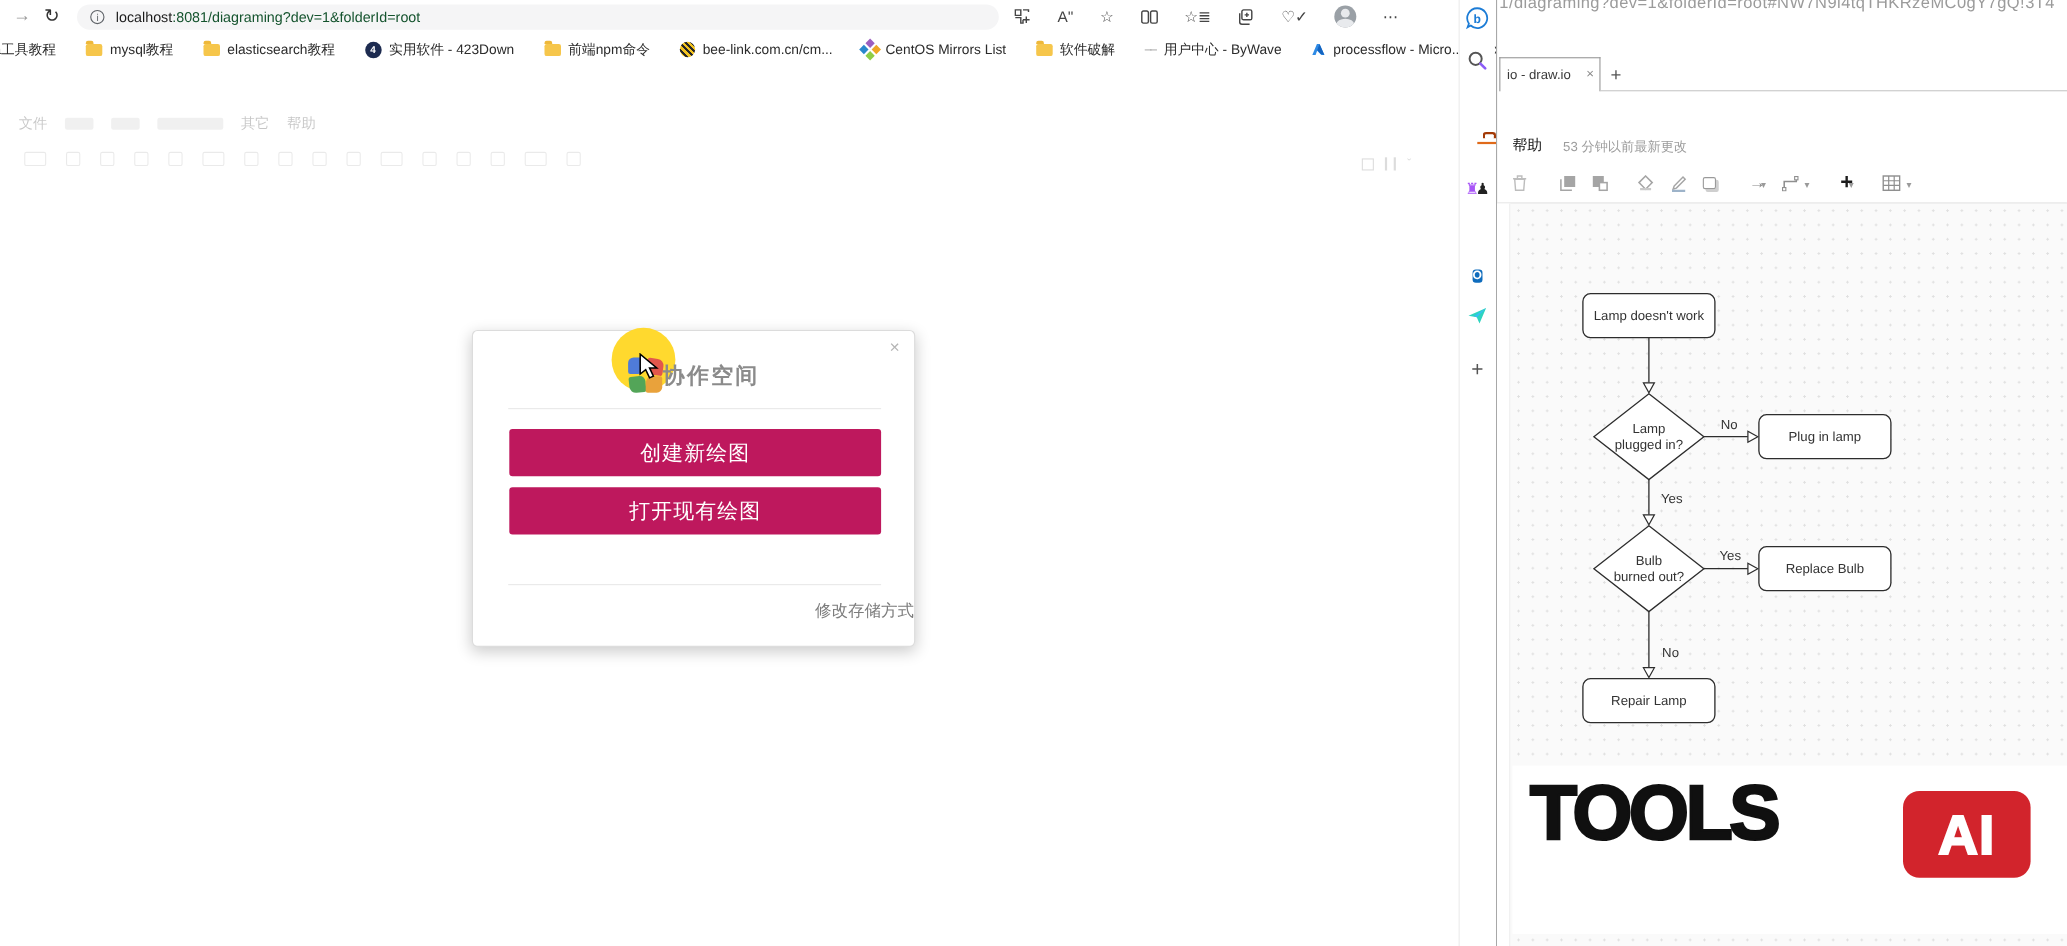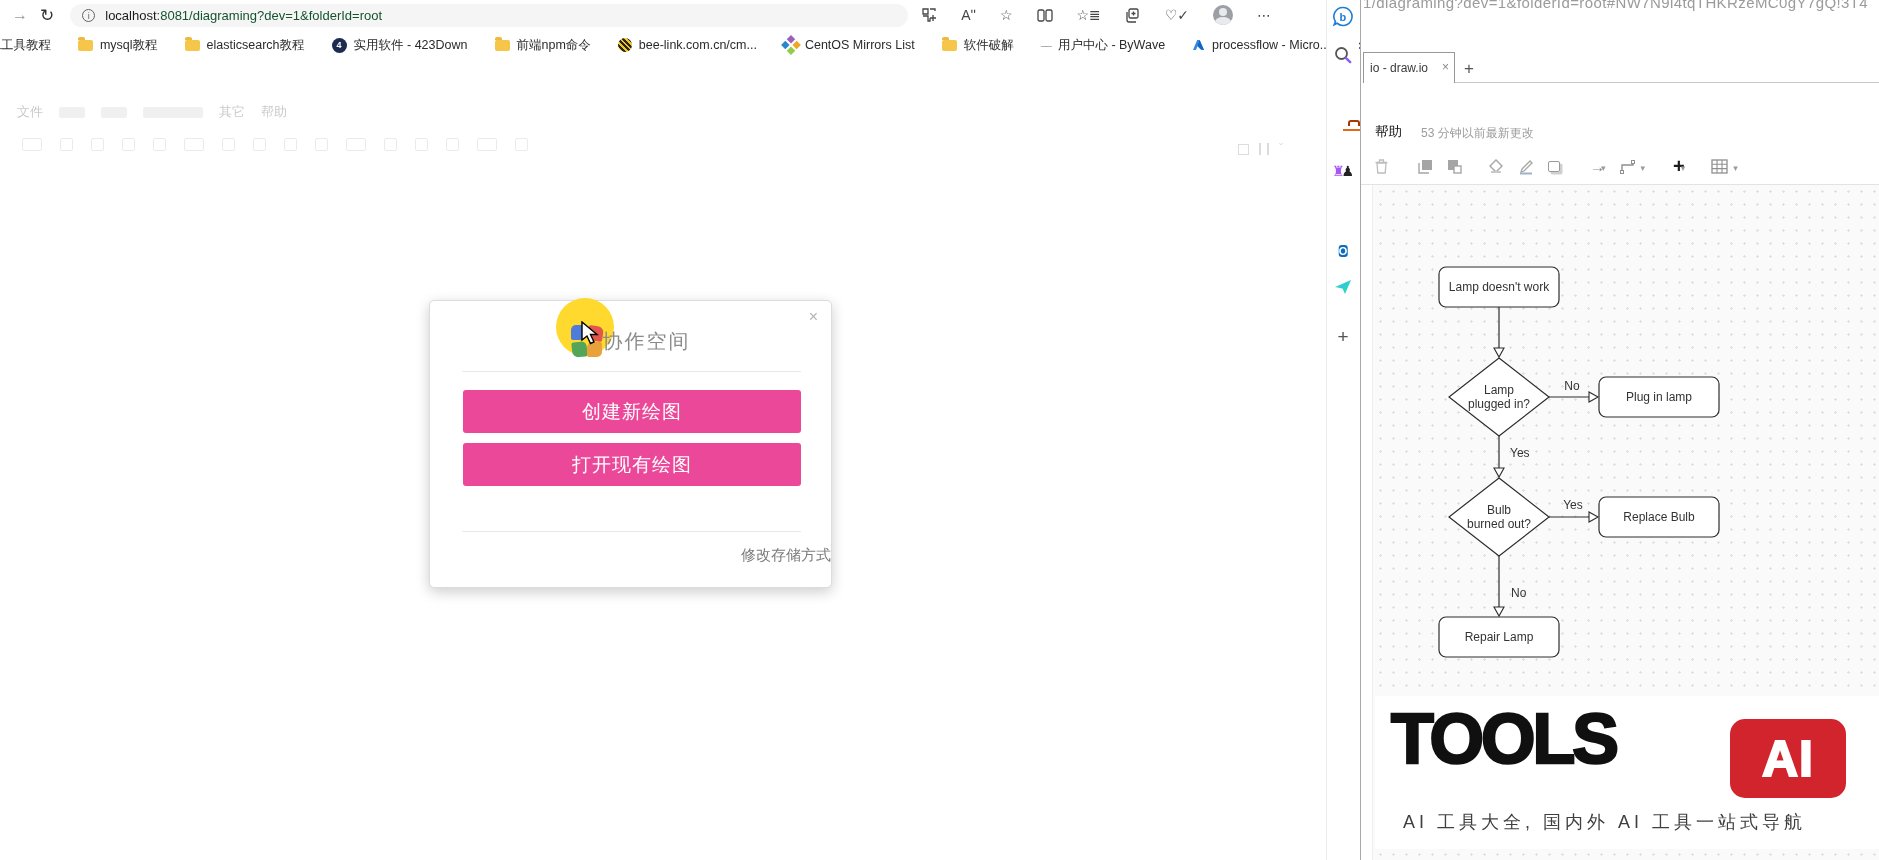--- a/index.html
+++ b/index.html
@@ -56,33 +56,33 @@
   .mini-sq { width:11px; height:11px; border:1.5px solid #777; }
   .mini-bars { width:10px; height:12px; border-left:2px solid #777; border-right:2px solid #777; }
   .mini-caret { font-size:12px; color:#777; line-height:10px; }
 
   
   .modal { position:absolute; left:429px; top:300px; width:403px; height:288px; background:#fff;
            border:1px solid #dcdcdc; border-radius:5px; box-shadow:0 4px 14px rgba(0,0,0,.20); }
   .modal-close { position:absolute; top:8px; right:13px; font-size:16px; color:#b5b5b5; line-height:1; }
   .halo { position:absolute; left:126px; top:-3px; width:58px; height:58px; border-radius:50%; background:#ffd92e; }
   .modal-header { position:absolute; left:0; top:24px; width:100%; display:flex; justify-content:center;
-                  align-items:center; gap:0; }
+                  align-items:center; gap:0;font-weight:bold; }
   .puzzle { width:32px; height:32px; position:relative; }
   .puzzle i { position:absolute; width:15px; height:15px; }
   .puzzle i:nth-child(1){left:0; top:0;  background:#4f7bd9; border-radius:5px 2px 6px 2px;}
   .puzzle i:nth-child(2){right:0; top:1px; background:#e2574c; border-radius:2px 6px 2px 5px; transform:rotate(8deg);}
   .puzzle i:nth-child(3){left:1px; bottom:0; background:#53a558; border-radius:2px 5px 2px 6px; transform:rotate(-6deg);}
   .puzzle i:nth-child(4){right:1px; bottom:0; background:#e9a23b; border-radius:6px 2px 5px 2px;}
   .modal-title { font-size:20px; color:#8b8b8b; letter-spacing:2px; }
   .cursor { position:absolute; left:150px; top:20px; }
   .m-divider { position:absolute; left:32px; width:339px; border-top:1px solid #e8e8e8; }
   .m-div1 { top:70px; } .m-div2 { top:230px; }
   .m-btn { position:absolute; left:33px; width:338px; height:43px; border:none; border-radius:3px;
-           background:#ec4899; color:#fff; font-size:19px; font-family:inherit; letter-spacing:1px; }
+           background:#be185d; color:#fff; font-size:19px; font-family:inherit; letter-spacing:1px; }
   .m-btn1 { top:89px; } .m-btn2 { top:142px; }
   .m-link { position:absolute; left:0; top:245px; width:100%; text-align:right; font-size:15px; color:#7c7c7c; }
 
   
   #edge-sidebar { position:absolute; left:1326px; top:0; width:33px; height:860px; background:#fff;
                   border-left:1px solid #ececec; }
   .sb-ico { position:absolute; left:50%; transform:translateX(-50%); }
   .donut { width:17px; height:17px; border-radius:50%;
            background:conic-gradient(#2563eb,#7c3aed,#2aa0e8,#2563eb); position:relative; }
   .donut::before { content:""; position:absolute; left:4px; top:4px; width:9px; height:9px; border-radius:50%; background:#fff; }
@@ -419,16 +419,15 @@
       <text x="298" y="336" text-anchor="middle">Replace Bulb</text>
 
       <text x="150" y="412">No</text>
       <rect x="78" y="432" width="120" height="40" rx="7" fill="#fff" stroke="#2d2d2d" stroke-width="1.2"></rect>
       <text x="138" y="456" text-anchor="middle">Repair Lamp</text>
     </svg>
 
     <div class="logo-block">
       <span class="logo-word">TOOLS</span>
       <span class="logo-badge">AI</span>
-      <span class="logo-tagline">AI 工具大全, 国内外 AI 工具一站式导航</span>
     </div>
   </div>
 </div>
 
 </body></html>

